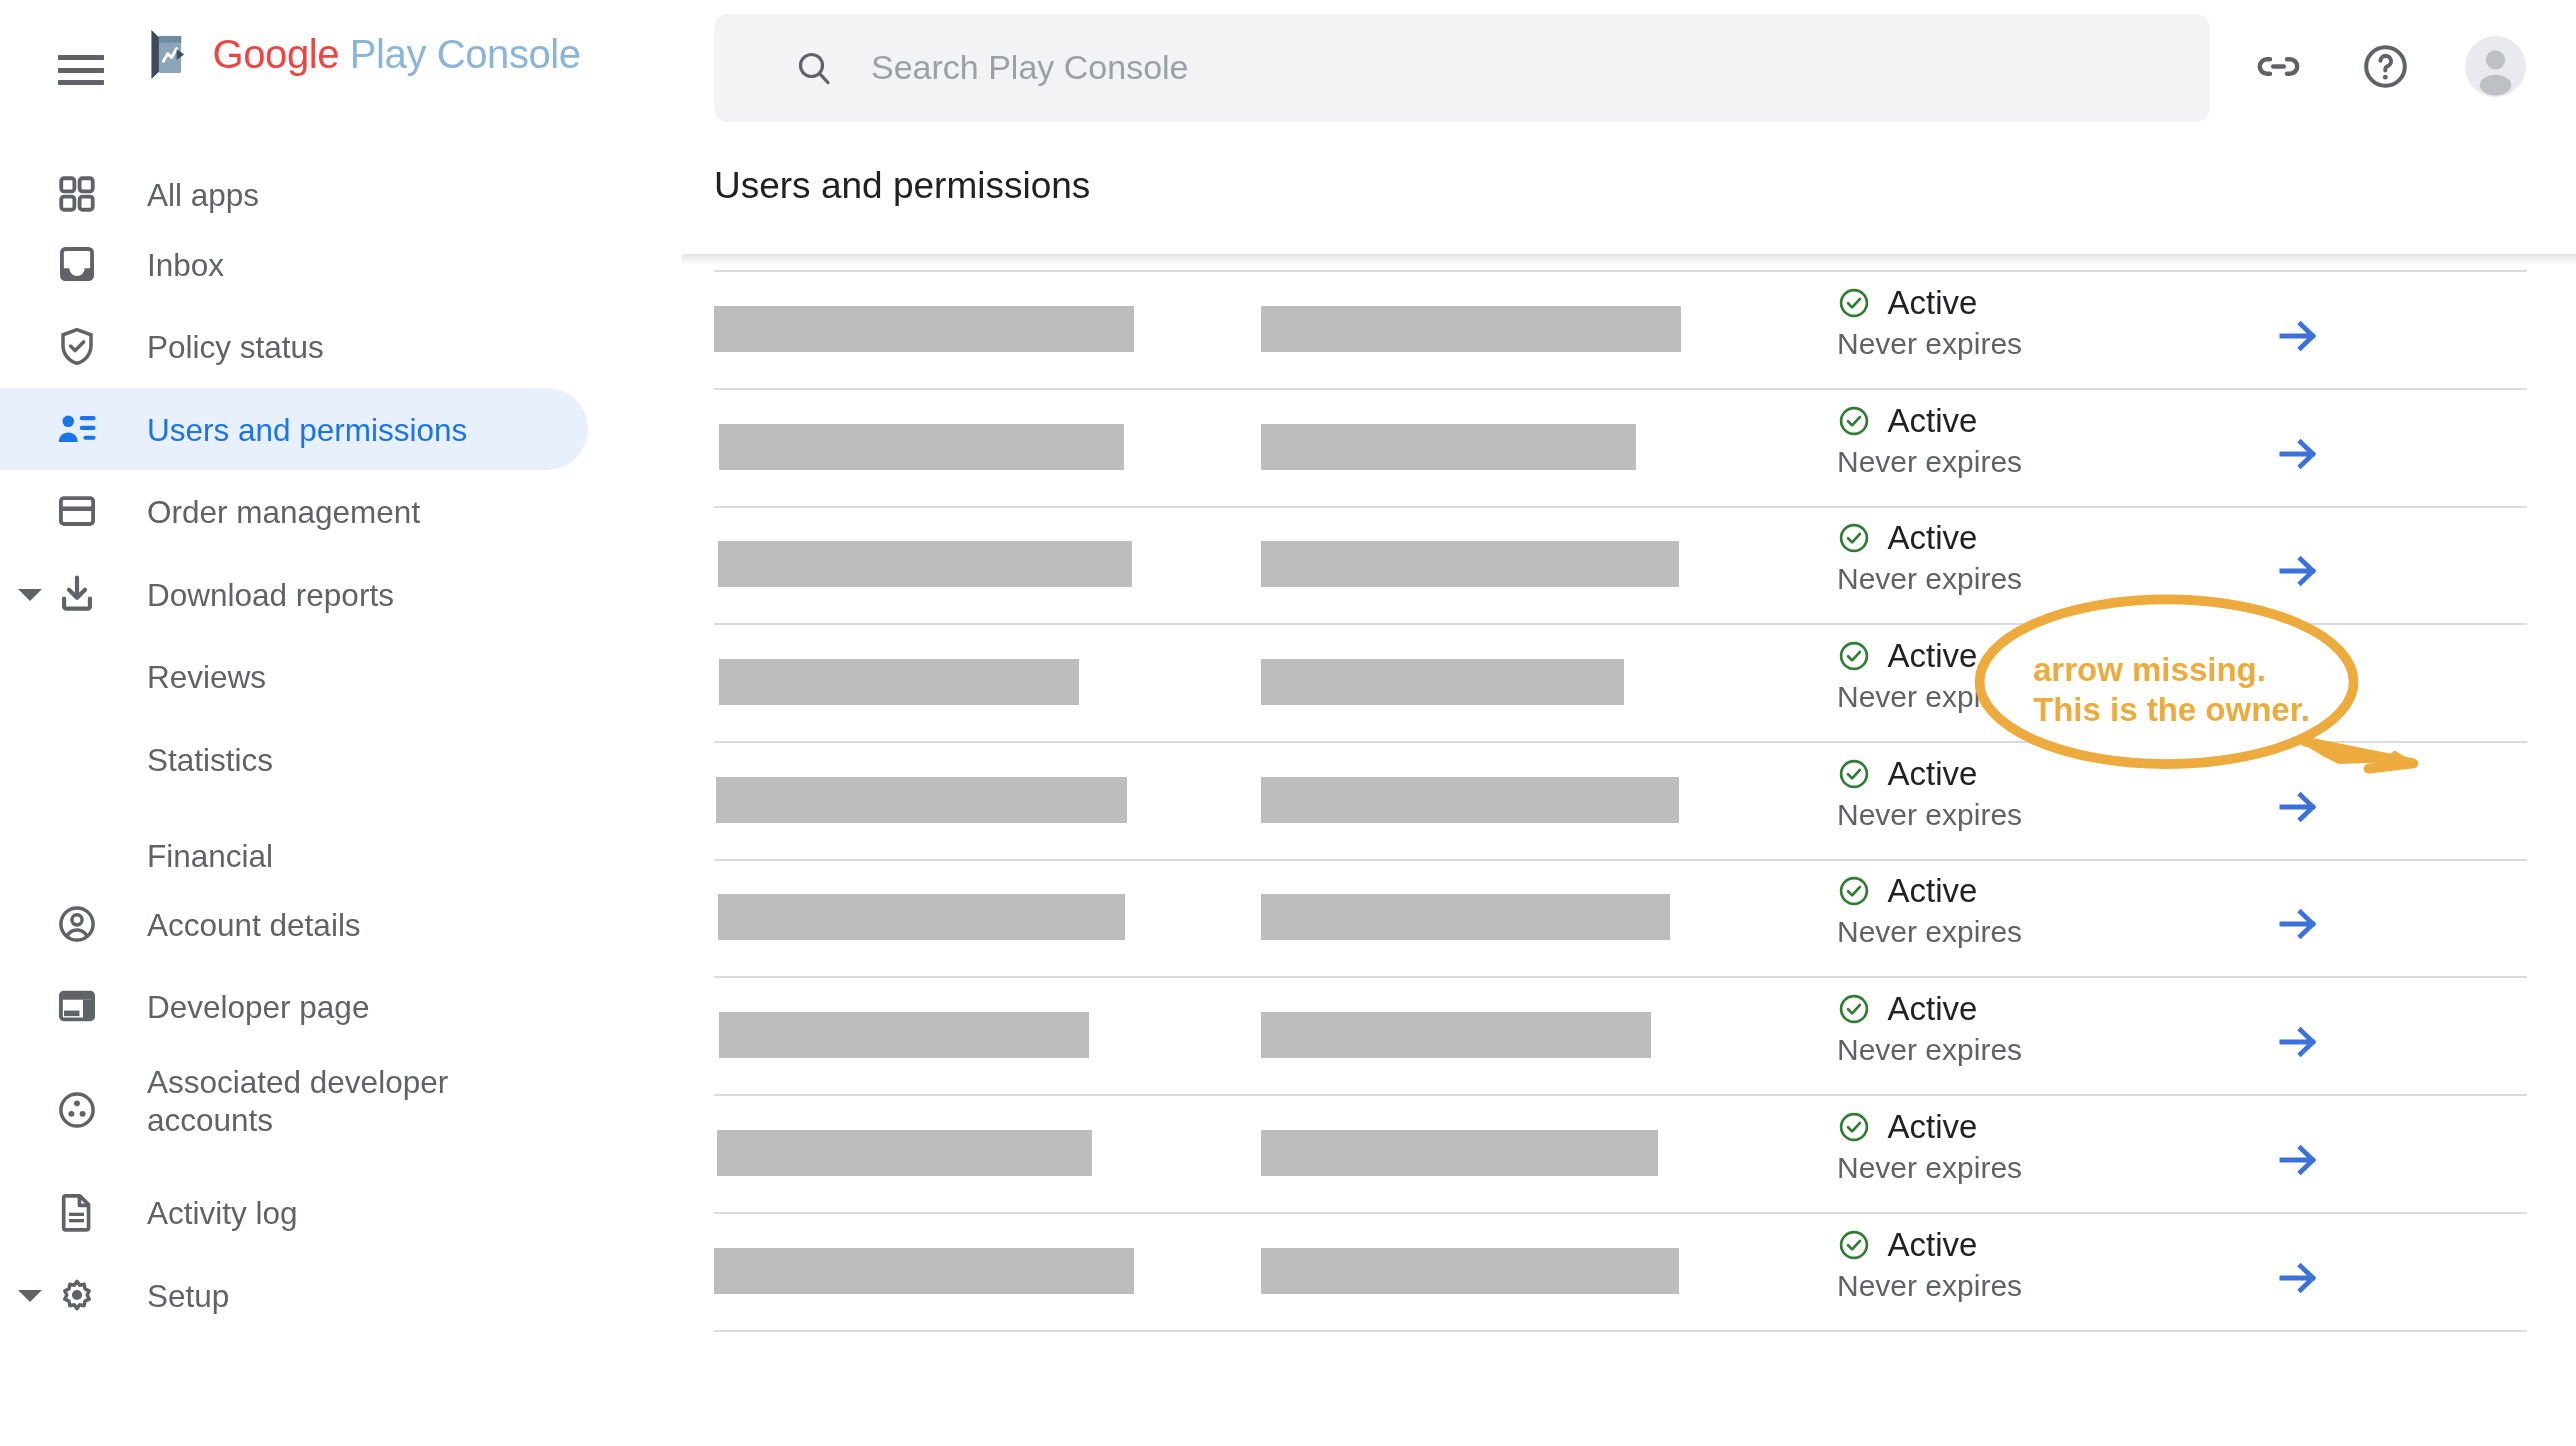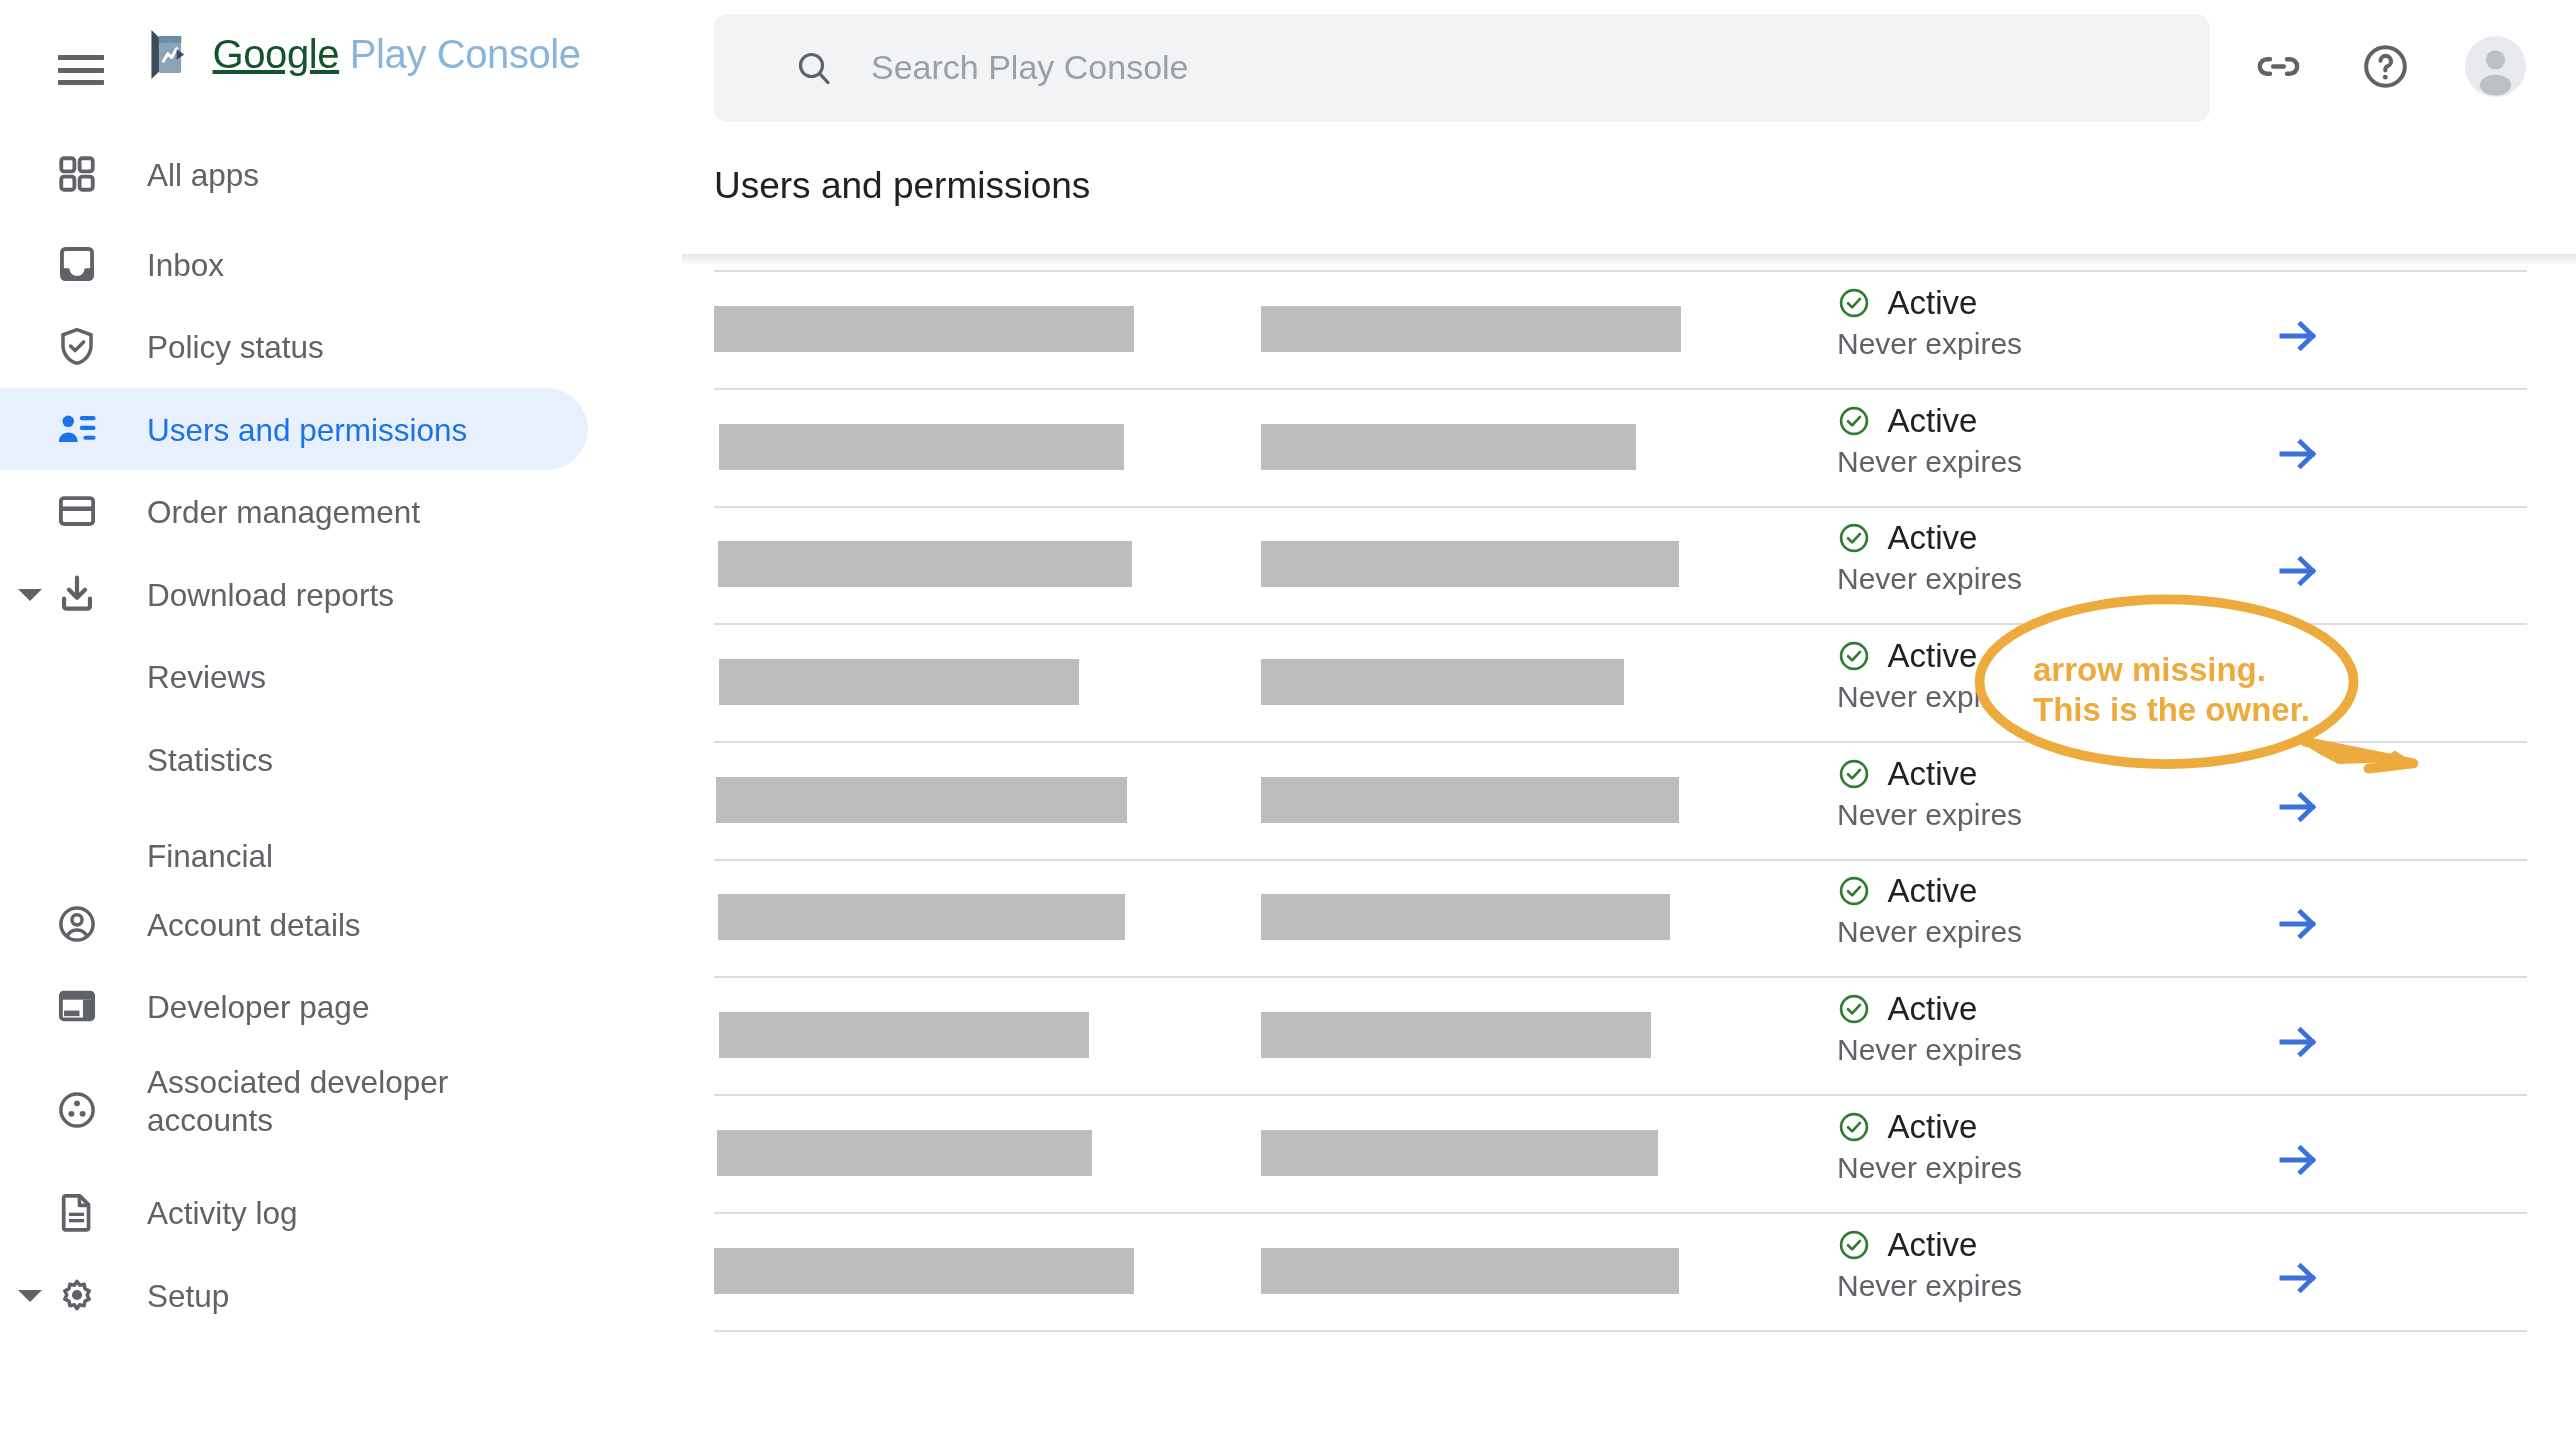--- a/index.html
+++ b/index.html
@@ -27,21 +27,21 @@
   .hamburger span:nth-child(1){ top: 12px; }
   .hamburger span:nth-child(2){ top: 25px; }
   .hamburger span:nth-child(3){ top: 37px; }
 
   .brand { position: absolute; left: 144px; top: 27px; display: flex; align-items: center; }
   .play-logo { width: 55px; height: 55px; position: relative; margin-right: 13.5px; }
   .brand-text {
     font-size: 40px; letter-spacing: -0.4px; white-space: nowrap;
     line-height: 55px; font-weight: 400;
   }
-  .brand-google { color: #14532d; text-decoration: underline; }
+  .brand-google { color: #ef4444; }
   .brand-console { color: #8ab4d8; }
 
   .searchbar {
     position: absolute; left: 714px; top: 13.5px;
     width: 1496px; height: 108px;
     background: #f1f3f4; border-radius: 13.5px;
     display: flex; align-items: center; cursor: text; padding-left: 26px;
   }
   .search-icon { margin-left: 54px; width: 40px; height: 40px; flex: none; }
   .search-ph {
@@ -169,21 +169,21 @@
 
     <span class="avatar">
       <svg viewBox="0 0 82 82" width="61" height="61">
         <circle cx="41" cy="32" r="13" fill="#bdc1c6"></circle>
         <ellipse cx="41" cy="66" rx="21" ry="14" fill="#bdc1c6"></ellipse>
       </svg>
     </span>
   </div>
 
   <nav class="sidebar" id="sidebar">
-      <div class="nav-item" style="top: 0; height: 82px;">
+      <div class="nav-item" style="top: 20px; height: 82px;">
         <span class="nav-icon" style="top: 18px;">
           <svg viewBox="0 0 24 24" width="42" height="42">
             <rect x="3" y="3" width="7.5" height="7.5" rx="1.6" fill="none" stroke="#5f6368" stroke-width="2.2"></rect>
             <rect x="13.5" y="3" width="7.5" height="7.5" rx="1.6" fill="none" stroke="#5f6368" stroke-width="2.2"></rect>
             <rect x="3" y="13.5" width="7.5" height="7.5" rx="1.6" fill="none" stroke="#5f6368" stroke-width="2.2"></rect>
             <rect x="13.5" y="13.5" width="7.5" height="7.5" rx="1.6" fill="none" stroke="#5f6368" stroke-width="2.2"></rect>
           </svg>
         </span>
         <span class="nav-label" style="top: 22.5px;">All apps</span>
       </div>

